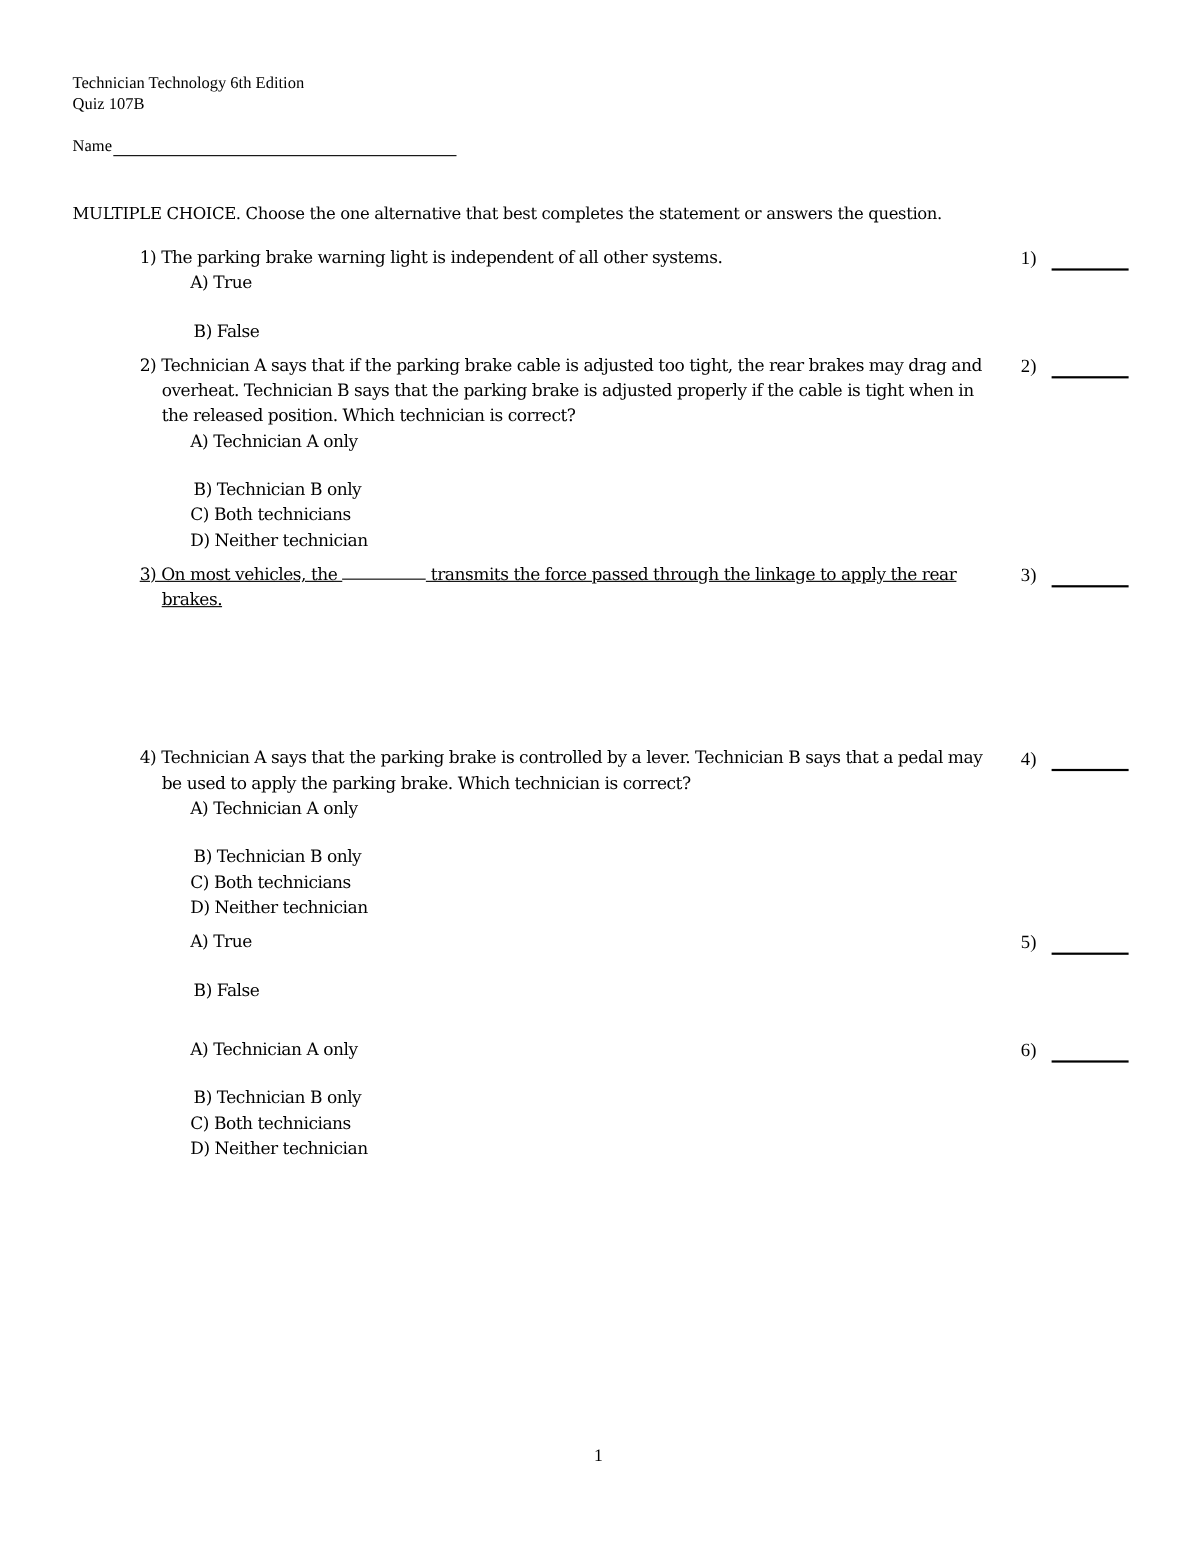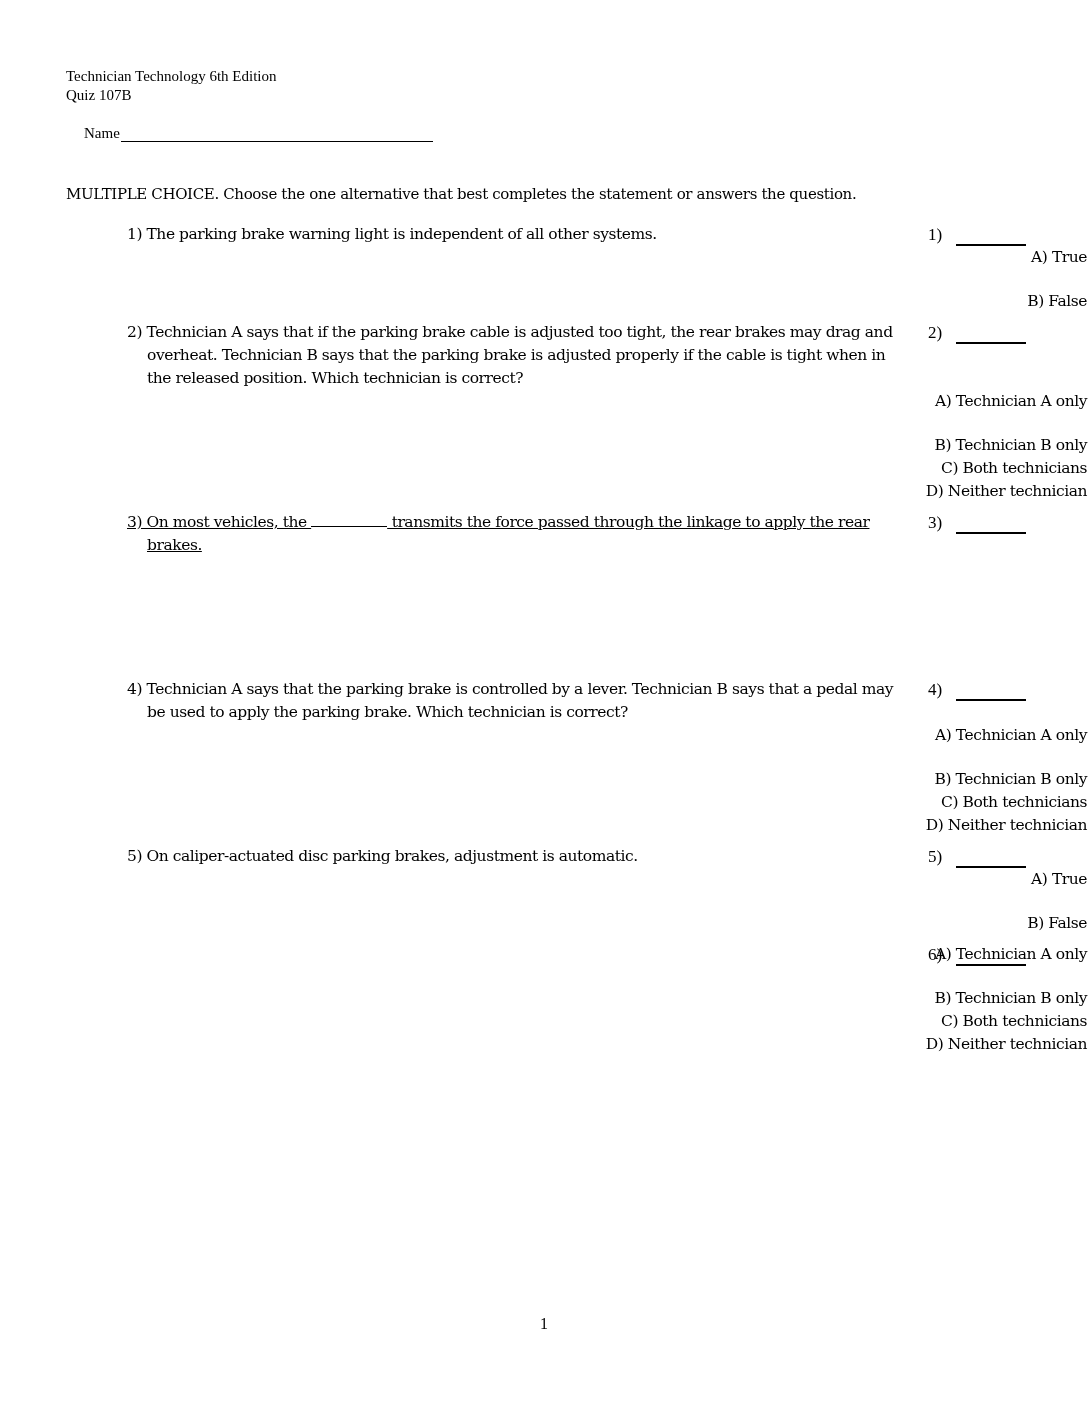--- a/index.html
+++ b/index.html
@@ -16,21 +16,21 @@
     }
     .header-block {
       position: absolute;
       left: 66px;
       top: 67px;
       font-size: 15px;
       line-height: 19px;
     }
     .name-row {
       position: absolute;
-      left: 84px;
+      left: 66px;
       top: 125px;
       font-size: 15px;
       display: flex;
       align-items: flex-end;
     }
     .name-line {
       display: inline-block;
       width: 312px;
       border-bottom: 1px solid #000;
       height: 17px;
@@ -60,21 +60,21 @@
       letter-spacing: -0.45px;
     }
     .q-choices {
       list-style: none;
       margin-left: 46px;
       font-family: "DejaVu Serif", serif;
       font-size: 15.5px;
       line-height: 23px;
       letter-spacing: -0.45px;
     }
-    .q-choices li { white-space: nowrap; text-align: right; }
+    .q-choices li { white-space: nowrap; }
     .q-choices li.b-indent { padding-left: 3px; margin-top: 21px; }
     .answer-slot {
       position: absolute;
       left: 801px;
       top: 0;
       display: flex;
       align-items: flex-end;
       font-family: "Liberation Serif", serif;
       font-size: 17px;
       line-height: 23px;
@@ -161,21 +161,20 @@
     <li>C) Both technicians</li>
     <li>D) Neither technician</li>
   </ul>
   <div class="answer-slot">
     <span class="answer-num">4)</span>
     <span class="answer-line"></span>
   </div>
 </div>
 
 <div class="question" style="top:845px;">
-  <div class="q-text">5) On caliper-actuated disc parking brakes, adjustment is automatic.</div>
   <ul class="q-choices">
     <li>A) True</li>
     <li class="b-indent">B) False</li>
   </ul>
   <div class="answer-slot">
     <span class="answer-num">5)</span>
     <span class="answer-line"></span>
   </div>
 </div>
 

